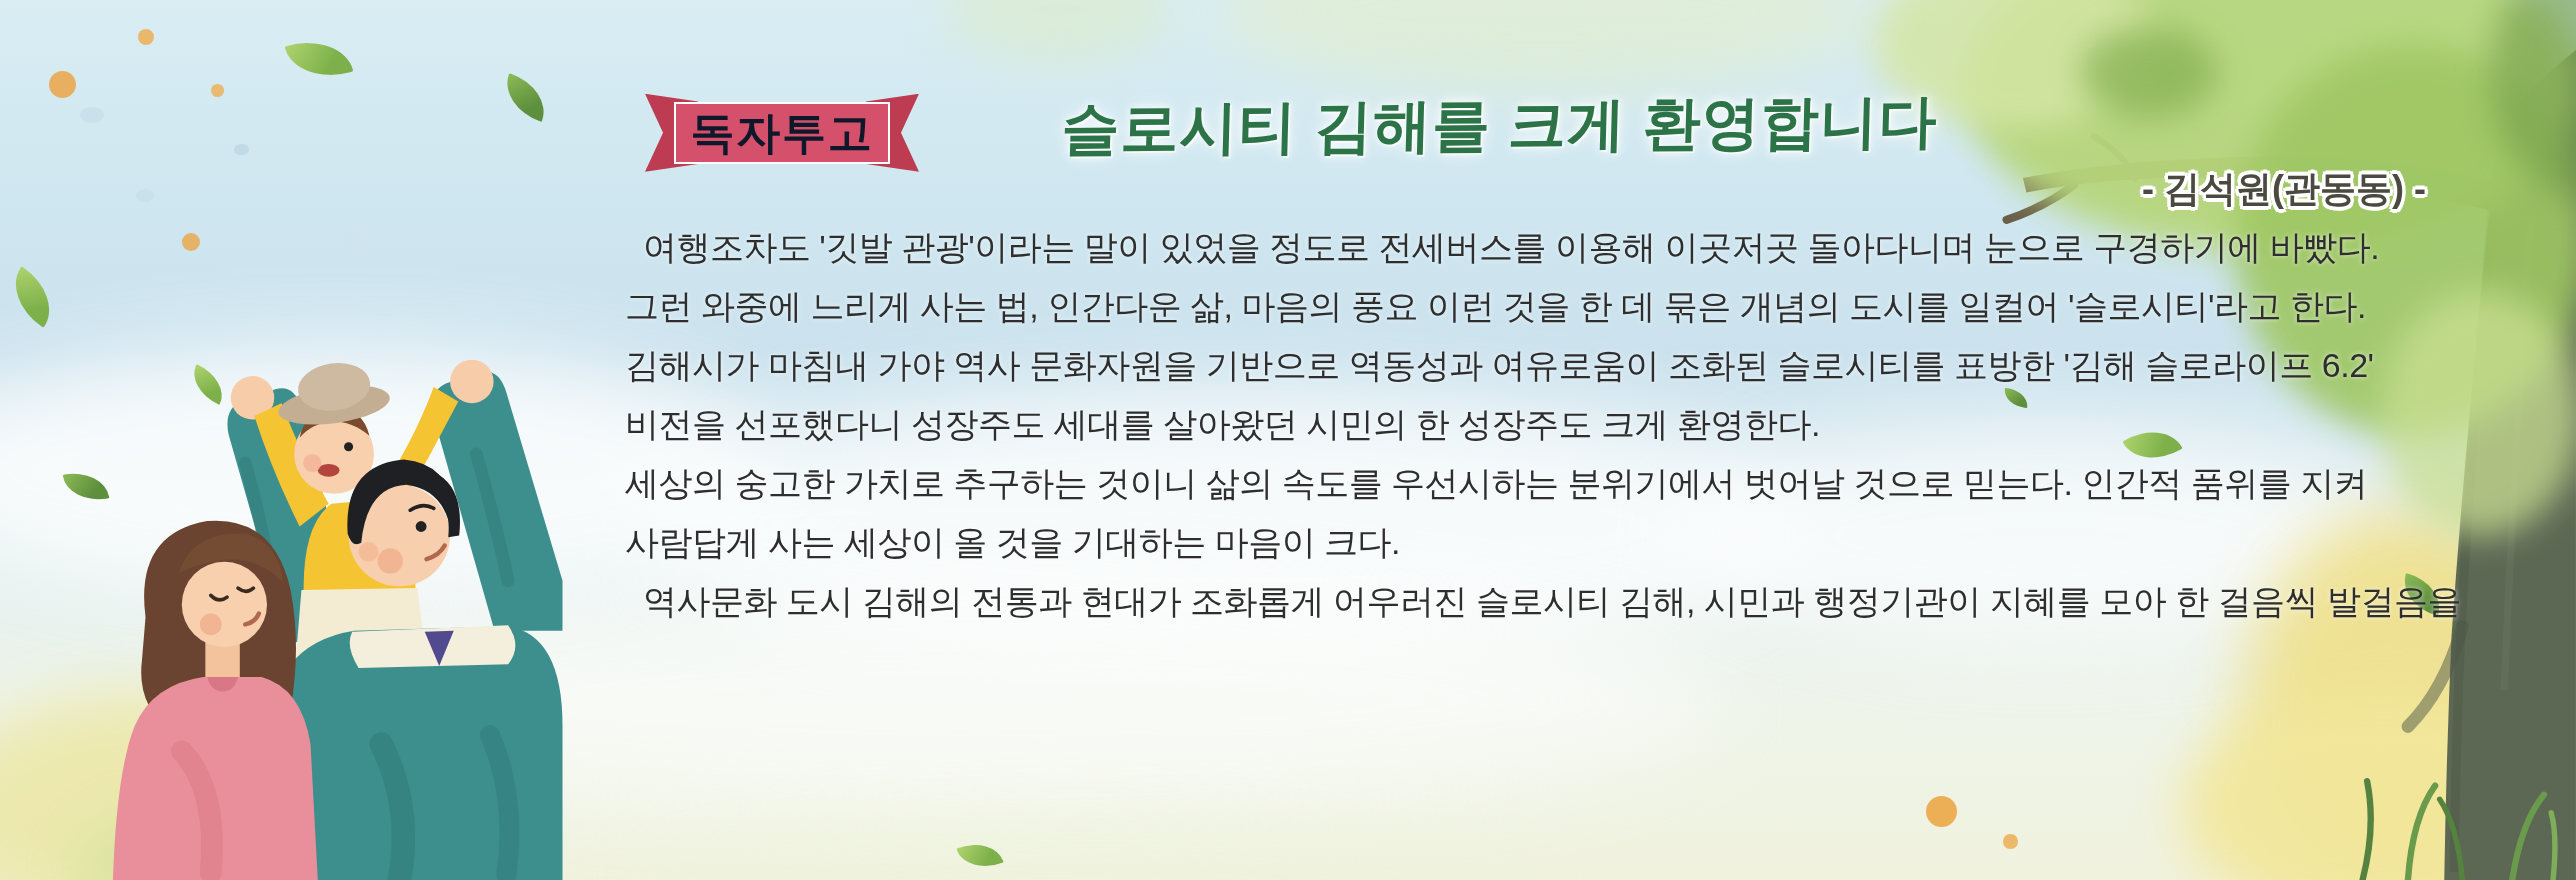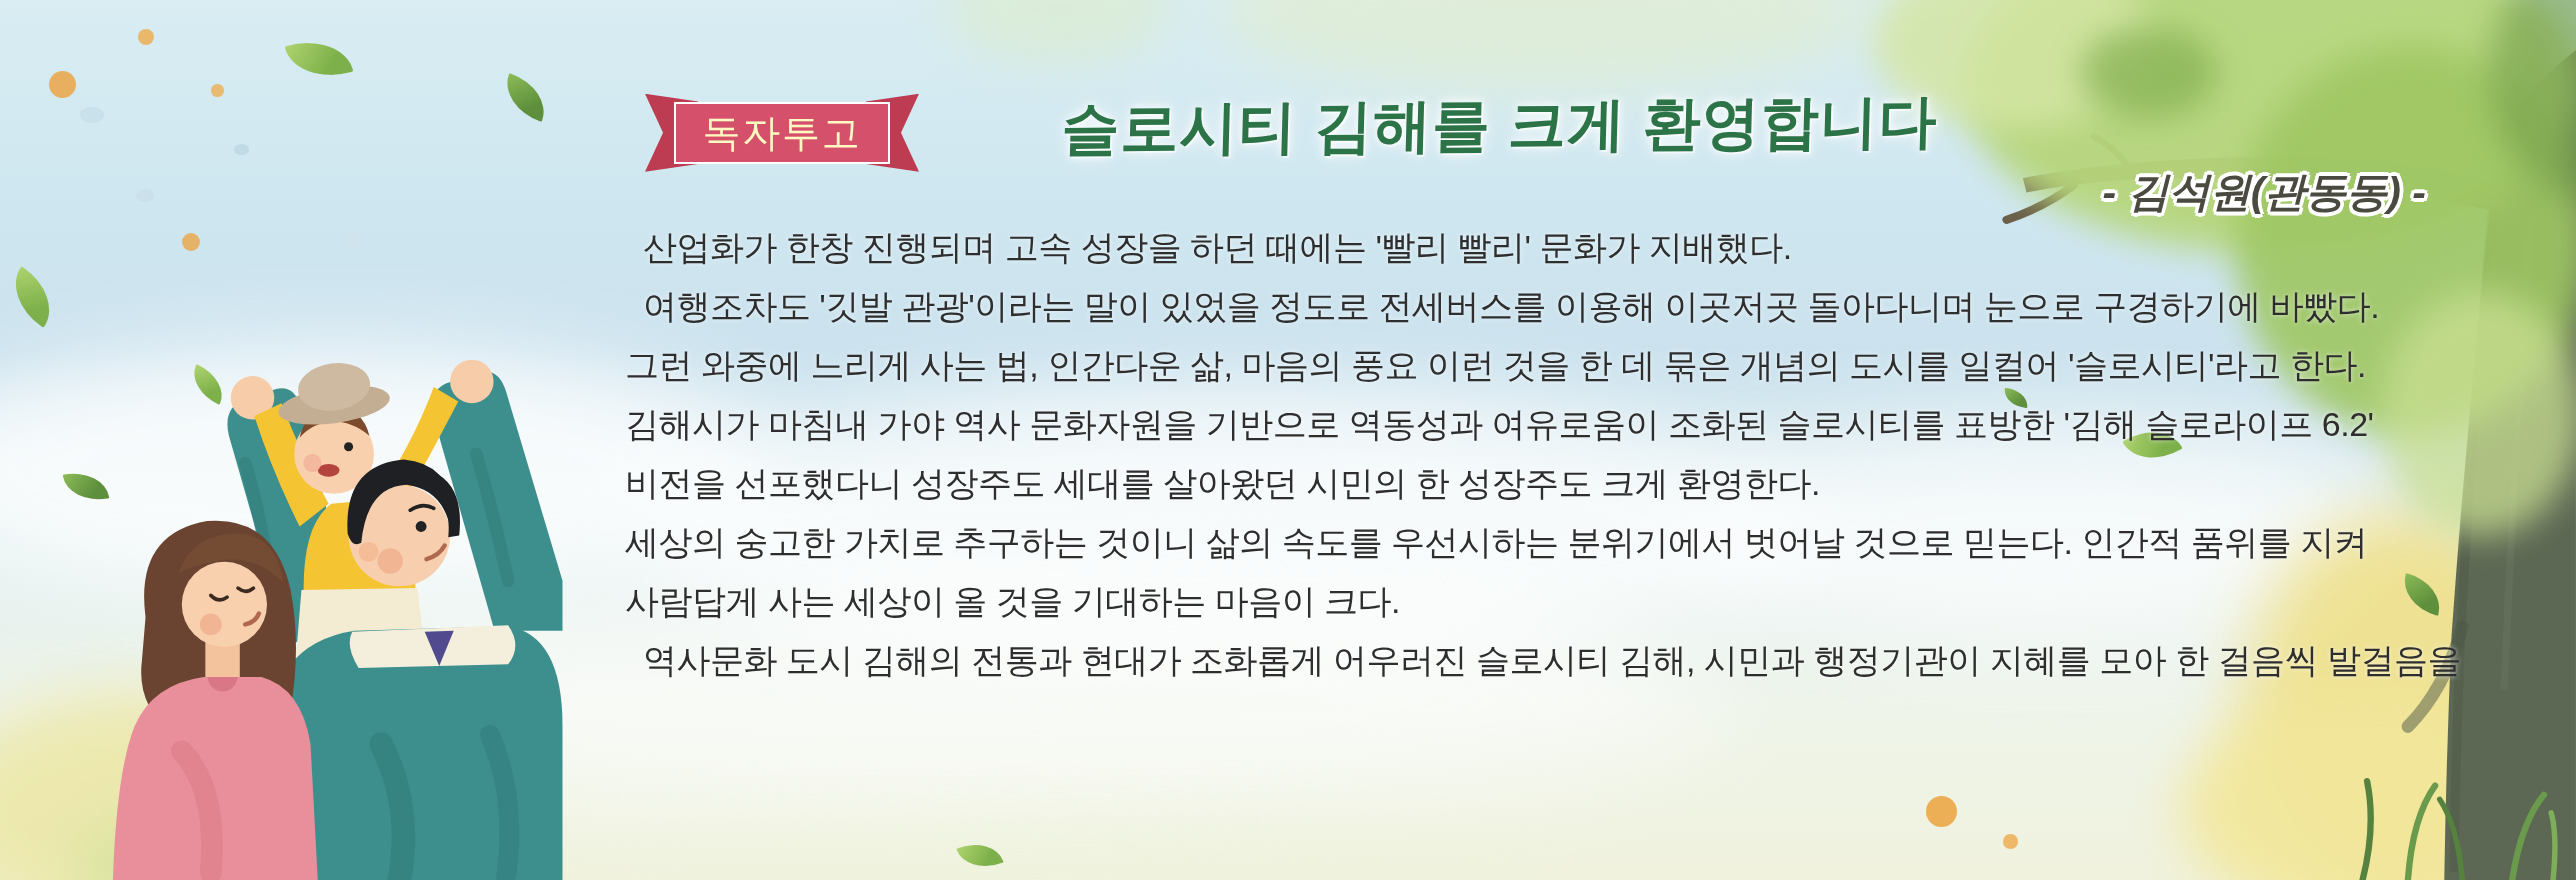--- a/index.html
+++ b/index.html
@@ -17,35 +17,34 @@
   .leaf{position:absolute;background:linear-gradient(135deg,#aed36e 0%,#7db04a 70%);border-radius:4% 100% 4% 100%;}
   .leaf.dark{background:linear-gradient(135deg,#8cbb57 0%,#5e8f3c 70%);}
   .dot{position:absolute;border-radius:50%;}
   
   .ribbon{position:absolute;left:674px;top:102px;width:216px;height:62px;}
   .ribbon .tail{position:absolute;top:-8.2px;width:53px;height:78px;background:#bd3c51;}
   .ribbon .tail.left{left:-29px;clip-path:polygon(0 0,100% 10%,100% 90%,0 100%,34% 50%);}
   .ribbon .tail.right{right:-29px;clip-path:polygon(0 10%,100% 0,66% 50%,100% 100%,0 90%);}
   .ribbon .strip{position:absolute;inset:0;background:#d5506b;border:2.7px solid #ffffff;
     display:flex;align-items:center;justify-content:center;box-sizing:border-box;}
-  .ribbon .strip span{color:#fef9c3;font-size:38px;font-weight:400;letter-spacing:1.8px;line-height:1;}
+  .ribbon .strip span{color:#0f172a;font-size:44px;font-weight:700;letter-spacing:1.8px;line-height:1;}
   
   .title{
     position:absolute;left:1018px;top:87px;width:963px;text-align:center;
     font-size:58px;font-weight:700;color:#2c7347;letter-spacing:0.9px;
     transform:skewX(-2deg) rotate(-0.5deg);
     text-shadow:0 0 9px rgba(255,255,255,.95),0 0 18px rgba(255,255,255,.8),1.8px 1.8px 0 rgba(255,255,255,.6);
     white-space:nowrap;
   }
   
   .byline{
     position:absolute;left:1699px;top:165px;width:727px;text-align:right;
-    font-size:41px;font-weight:700;color:#4a4a40;white-space:nowrap;
+    font-size:36px;font-weight:700;color:#4a4a40;white-space:nowrap;
     text-shadow:-2.7px -2.7px 0 #fff,2.7px -2.7px 0 #fff,-2.7px 2.7px 0 #fff,2.7px 2.7px 0 #fff,0 -3.6px 0 #fff,0 3.6px 0 #fff,-3.6px 0 0 #fff,3.6px 0 0 #fff;
-    font-style:italic;
   }
   
   .body-text{position:absolute;left:625px;top:218px;width:1645px;color:#2e2e2e;}
   .body-text .line{
     font-size:34px;line-height:59px;white-space:pre;letter-spacing:-0.5px;
     text-shadow:0 0 5.5px rgba(255,255,255,.7);
   }
   
   svg{display:block;}
 </style>
@@ -178,21 +177,20 @@
     <div class="strip">
       <span>독자투고</span>
     </div>
   </div>
 
   <div class="title">슬로시티 김해를 크게 환영합니다</div>
 
   <div class="byline">- 김석원(관동동) -</div>
 
   <div class="body-text">
-    <div class="line">  산업화가 한창 진행되며 고속 성장을 하던 때에는 '빨리 빨리' 문화가 지배했다.</div>
     <div class="line">  여행조차도 '깃발 관광'이라는 말이 있었을 정도로 전세버스를 이용해 이곳저곳 돌아다니며 눈으로 구경하기에 바빴다.</div>
     <div class="line">그런 와중에 느리게 사는 법, 인간다운 삶, 마음의 풍요 이런 것을 한 데 묶은 개념의 도시를 일컬어 '슬로시티'라고 한다.</div>
     <div class="line">김해시가 마침내 가야 역사 문화자원을 기반으로 역동성과 여유로움이 조화된 슬로시티를 표방한 '김해 슬로라이프 6.2'</div>
     <div class="line">비전을 선포했다니 성장주도 세대를 살아왔던 시민의 한 성장주도 크게 환영한다.</div>
     <div class="line">세상의 숭고한 가치로 추구하는 것이니 삶의 속도를 우선시하는 분위기에서 벗어날 것으로 믿는다. 인간적 품위를 지켜</div>
     <div class="line">사람답게 사는 세상이 올 것을 기대하는 마음이 크다.</div>
     <div class="line">  역사문화 도시 김해의 전통과 현대가 조화롭게 어우러진 슬로시티 김해, 시민과 행정기관이 지혜를 모아 한 걸음씩 발걸음을</div>
   </div>
 
 </div>

